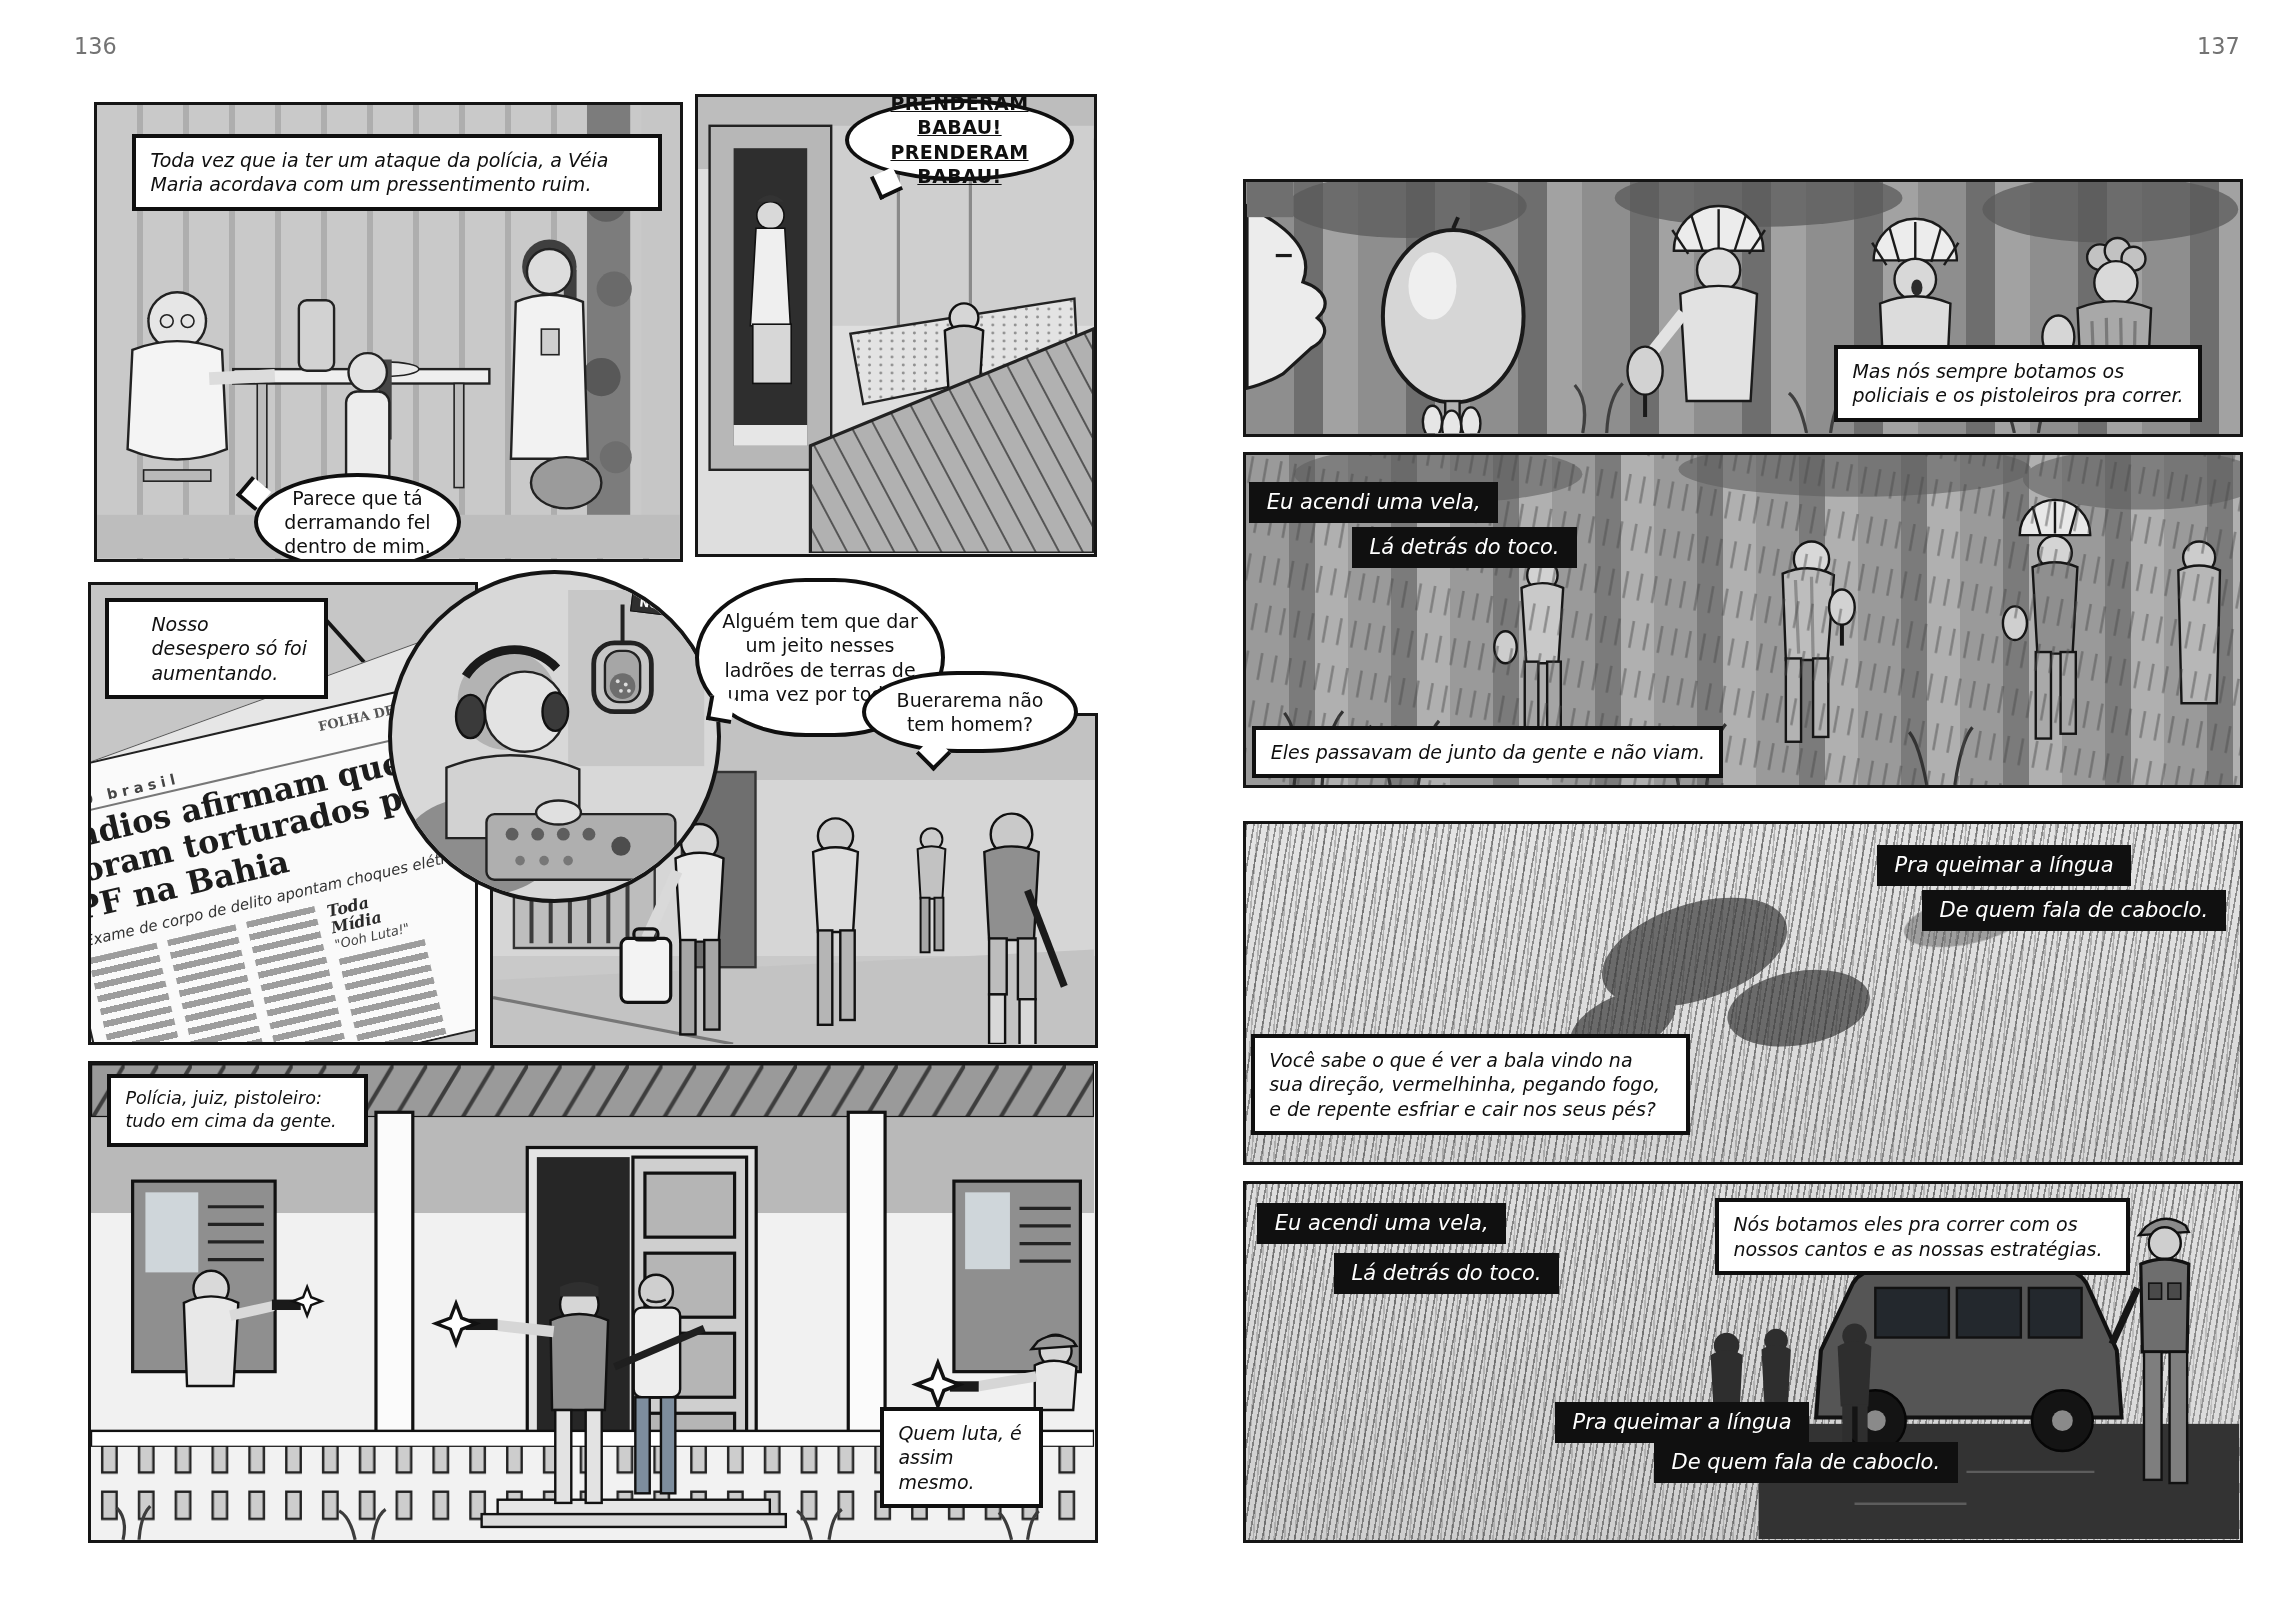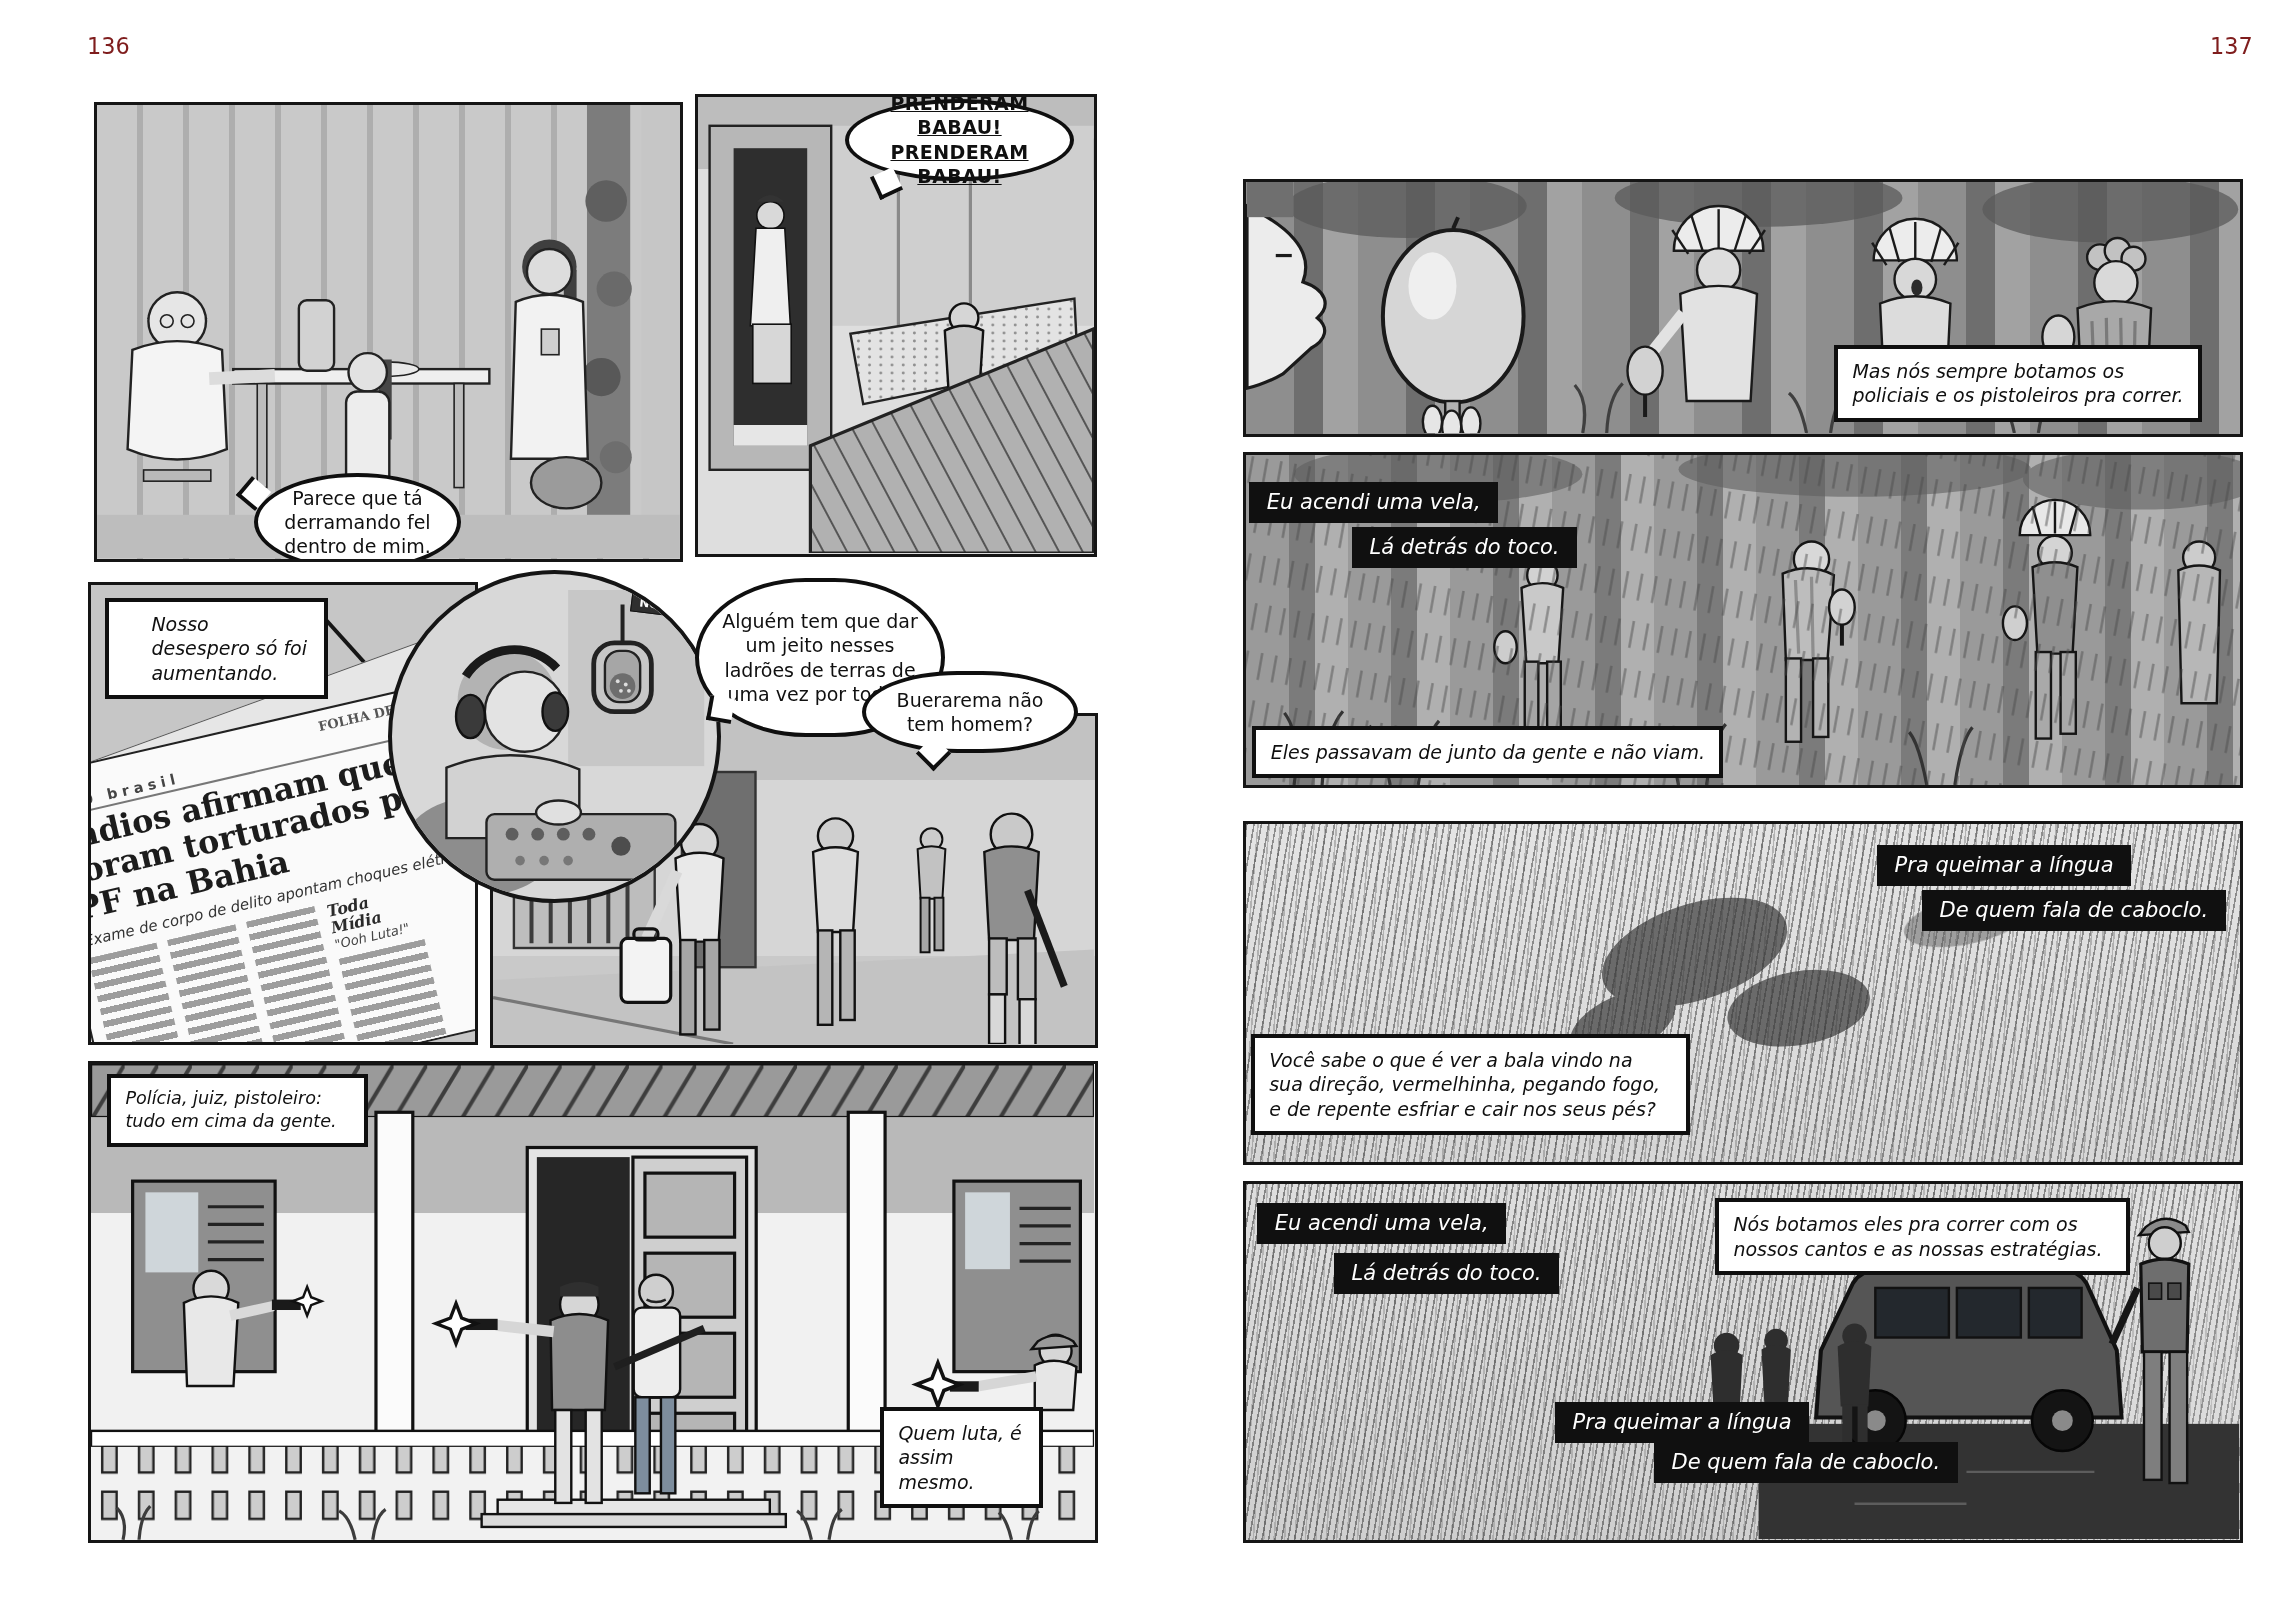--- a/index.html
+++ b/index.html
@@ -1,18 +1,18 @@
 <!DOCTYPE html>
 <html style="font-size:13px"><head>
 <meta charset="utf-8">
 <style>
   html,body{margin:0;padding:0;background:#ffffff;}
   .canvas{position:relative;width:2295px;height:1608px;background:#ffffff;overflow:hidden;
           font-family:"DejaVu Sans",sans-serif;color:#111;}
-  .pageno{position:absolute;font:22.4px/1 "DejaVu Sans",sans-serif;color:#7f1d1d;z-index:20;margin-left:13px;}
+  .pageno{position:absolute;font:22.4px/1 "DejaVu Sans",sans-serif;color:#737373;z-index:20;}
   .panel{position:absolute;border:3.2px solid #151515;box-sizing:border-box;overflow:hidden;background:#dcdcdc;}
   .panel svg{position:absolute;left:0;top:0;}
   .circle-panel{position:absolute;border:4px solid #151515;border-radius:50%;box-sizing:border-box;
                 overflow:hidden;background:#d8d8d8;z-index:6;}
   .cap{position:absolute;background:#fff;border:4px solid #0f0f0f;padding:9.6px 14.4px;
        font:italic 19px/1.3 "DejaVu Sans",sans-serif;color:#101010;z-index:7;box-sizing:border-box;}
   .cap.small{font-size:17.6px;}
   .chant{position:absolute;background:#101010;color:#fff;padding:8px 17.6px;
          font:italic 21px/1.2 "DejaVu Sans",sans-serif;white-space:nowrap;z-index:7;}
   .bubble{position:absolute;background:#fff;border:4px solid #0f0f0f;border-radius:50%;
@@ -96,20 +96,21 @@
       </g>
       <g transform="translate(565,246)">
         <circle cx="0" cy="-44" r="34" fill="#3f3f3f"></circle>
         <rect x="18" y="-40" width="16" height="108" fill="#3f3f3f"></rect>
         <circle cx="0" cy="-38" r="28" fill="#dddddd" stroke="#222" stroke-width="3"></circle>
         <path d="M-42,0 Q0,-18 42,0 L48,196 L-48,196 Z" fill="#f2f2f2" stroke="#222" stroke-width="3"></path>
         <rect x="-10" y="34" width="22" height="32" fill="#cfcfcf" stroke="#222" stroke-width="2"></rect>
       </g>
       <ellipse cx="586" cy="472" rx="44" ry="32" fill="#9b9b9b" stroke="#222" stroke-width="3"></ellipse>
     </svg>
+    <div class="cap" style="left:35px;top:29px;width:530px;">Toda vez que ia ter um ataque da polícia, a Véia Maria acordava com um pressentimento ruim.</div>
     <div class="bubble" style="left:157px;top:368px;width:207px;height:98px;">Parece que tá derramando fel dentro de mim.</div>
     <div class="tail" style="left:144px;top:376px;transform:rotate(130deg);"></div>
   </div>
 
   <div class="panel yard" style="left:695px;top:94px;width:402px;height:463px;">
     <svg width="396" height="456" viewBox="0 0 494 570">
       <defs>
         <pattern id="tilesL2" width="26" height="26" patternUnits="userSpaceOnUse" patternTransform="rotate(-28)">
           <rect width="26" height="26" fill="#b1b1b1"></rect>
             <line x1="0" y1="0" x2="0" y2="26" stroke="#555" stroke-width="5"></line>

